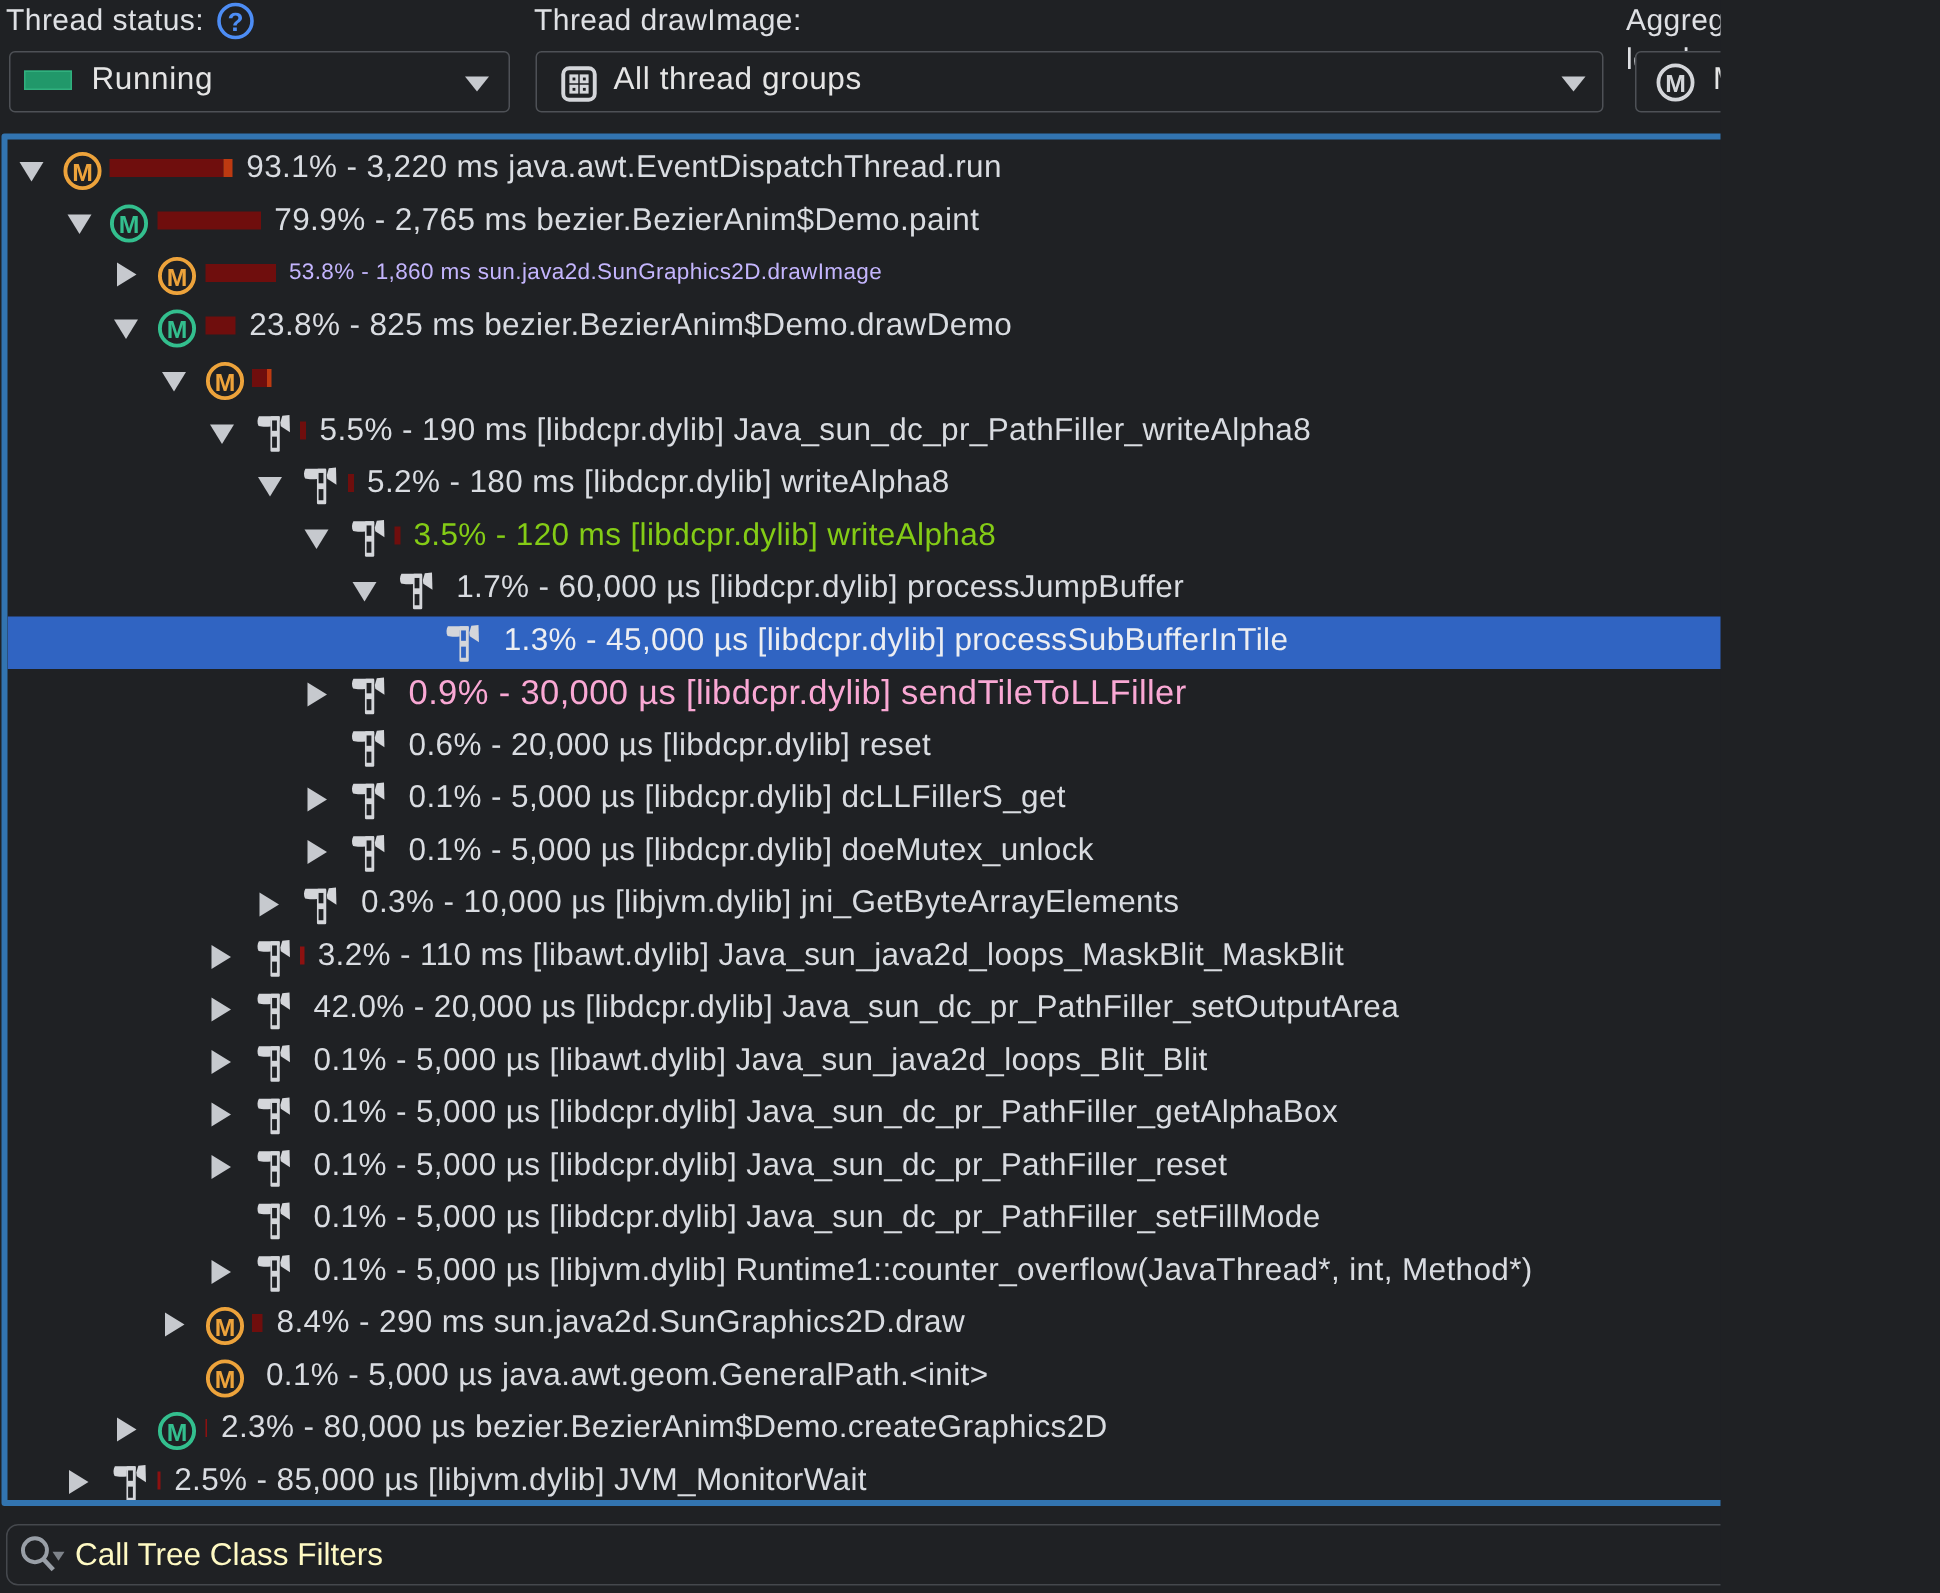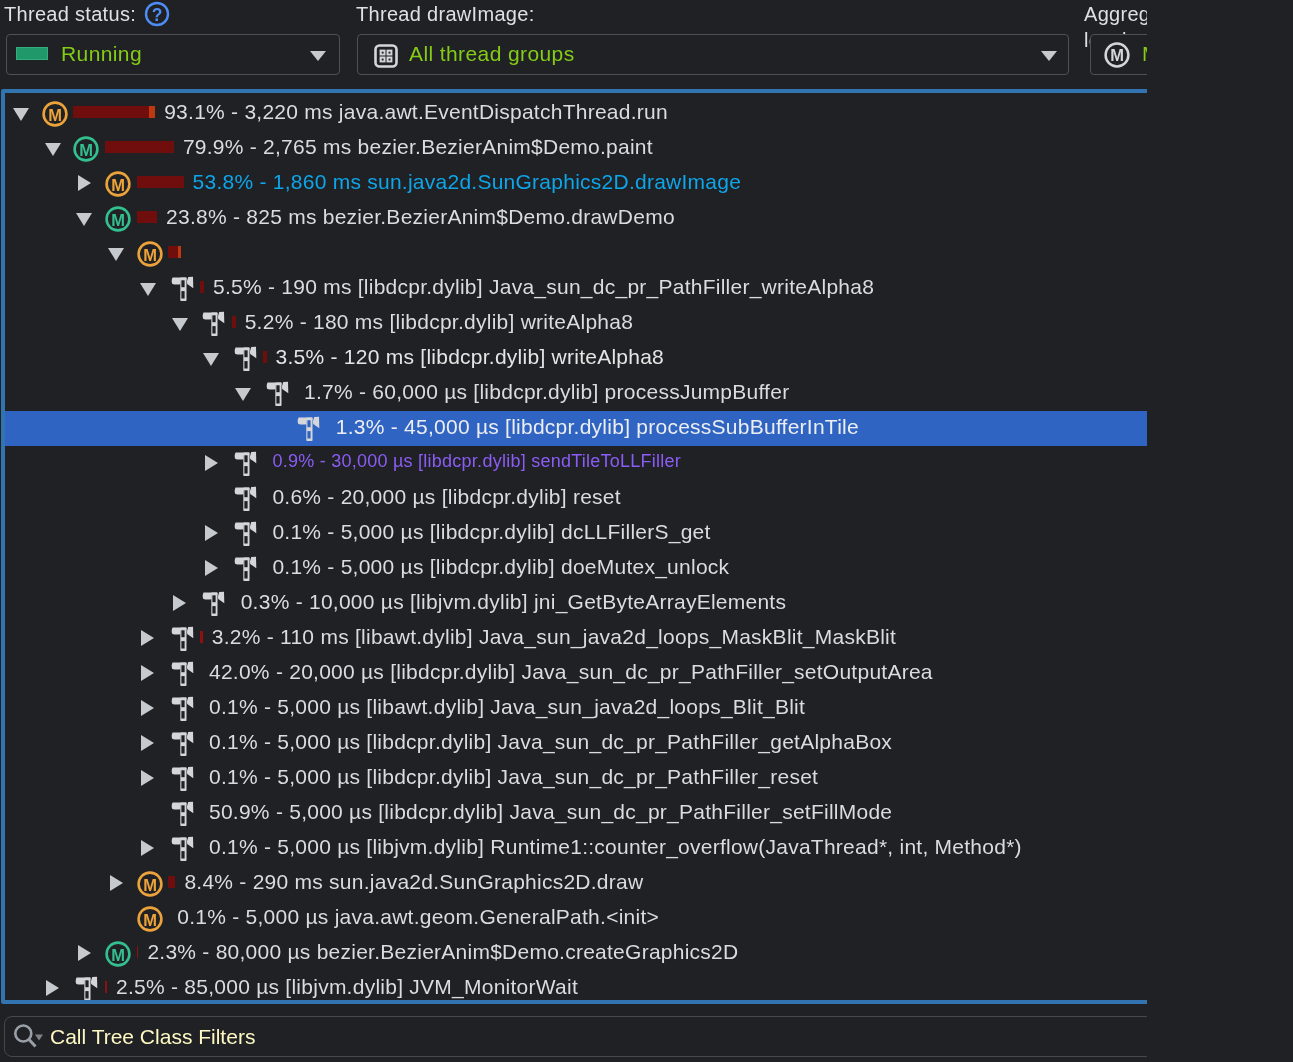--- a/index.html
+++ b/index.html
@@ -1,18 +1,18 @@
 <!DOCTYPE html>
 <html><head><meta charset="utf-8">
 <style>
 html,body{margin:0;padding:0;background:#1f2124;font-family:"Liberation Sans", sans-serif;}
 #app{position:relative;width:1147px;height:1062px;overflow:hidden;background:#1f2124;text-decoration:underline;}
 .lbl{position:absolute;top:1px;height:26px;line-height:26px;font-size:20px;letter-spacing:0.3px;color:#dee0e4;}
 .dd{position:absolute;top:34px;height:41px;border:1.5px solid #4e5156;border-radius:4px;box-sizing:border-box;background:#1f2124;}
-.ddt{position:absolute;top:0;height:36px;line-height:36px;transform:translateY(-1.5px);font-size:21px;letter-spacing:0.4px;color:#84cc16;white-space:nowrap;}
+.ddt{position:absolute;top:0;height:36px;line-height:36px;transform:translateY(-1.5px);font-size:21px;letter-spacing:0.4px;color:#e5e5e5;white-space:nowrap;}
 .darr{position:absolute;width:0;height:0;border-left:8px solid transparent;border-right:8px solid transparent;border-top:10px solid #c6c9ce;}
 </style></head>
 <body>
 <div id="app">
 
 <div class="lbl" style="left:4px">Thread status:</div>
 <svg style="position:absolute;left:144px;top:1px" width="26" height="26" viewBox="0 0 26 26">
 <circle cx="13" cy="13" r="11" fill="none" stroke="#4d8df5" stroke-width="2.4"></circle>
 <text x="13" y="19.6" text-anchor="middle" font-family="Liberation Sans, sans-serif" font-weight="bold" font-size="17.5" fill="#4d8df5">?</text>
 </svg>
@@ -64,21 +64,21 @@
 <text x="13" y="19.6" text-anchor="middle" font-family="Liberation Sans, sans-serif" font-weight="bold" font-size="16.5" fill="#33bf8e">M</text>
 </svg>
 <div style="position:absolute;left:104.9px;top:141px;width:69.0px;height:12px;background:#6f0e0d"></div>
 <div style="position:absolute;left:182.9px;top:128.5px;height:35px;line-height:35px;font-size:21px;letter-spacing:0.25px;color:#d9dce1;white-space:nowrap">79.9% - 2,765 ms bezier.BezierAnim$Demo.paint</div>
 <div style="position:absolute;left:77.9px;top:175px;width:0;height:0;border-top:8.5px solid transparent;border-bottom:8.5px solid transparent;border-left:13px solid #c6c9ce"></div>
 <svg style="position:absolute;left:105.1px;top:170.5px" width="26" height="26" viewBox="0 0 26 26">
 <circle cx="13" cy="13" r="11.4" fill="none" stroke="#eda33b" stroke-width="2.6"></circle>
 <text x="13" y="19.6" text-anchor="middle" font-family="Liberation Sans, sans-serif" font-weight="bold" font-size="16.5" fill="#eda33b">M</text>
 </svg>
 <div style="position:absolute;left:136.6px;top:176px;width:47.0px;height:12px;background:#6f0e0d"></div>
-<div style="position:absolute;left:192.6px;top:163.5px;height:35px;line-height:35px;font-size:21px;letter-spacing:0.25px;color:#0ea5e9;white-space:nowrap">53.8% - 1,860 ms sun.java2d.SunGraphics2D.drawImage</div>
+<div style="position:absolute;left:192.6px;top:163.5px;height:35px;line-height:35px;font-size:15px;letter-spacing:0.25px;color:#c4b5fd;white-space:nowrap">53.8% - 1,860 ms sun.java2d.SunGraphics2D.drawImage</div>
 <div style="position:absolute;left:76.4px;top:213px;width:0;height:0;border-left:8.5px solid transparent;border-right:8.5px solid transparent;border-top:13px solid #c6c9ce"></div>
 <svg style="position:absolute;left:105.1px;top:205.5px" width="26" height="26" viewBox="0 0 26 26">
 <circle cx="13" cy="13" r="11.4" fill="none" stroke="#33bf8e" stroke-width="2.6"></circle>
 <text x="13" y="19.6" text-anchor="middle" font-family="Liberation Sans, sans-serif" font-weight="bold" font-size="16.5" fill="#33bf8e">M</text>
 </svg>
 <div style="position:absolute;left:136.6px;top:211px;width:20.5px;height:12px;background:#6f0e0d"></div>
 <div style="position:absolute;left:166.1px;top:198.5px;height:35px;line-height:35px;font-size:21px;letter-spacing:0.25px;color:#d9dce1;white-space:nowrap">23.8% - 825 ms bezier.BezierAnim$Demo.drawDemo</div>
 <div style="position:absolute;left:108.1px;top:248px;width:0;height:0;border-left:8.5px solid transparent;border-right:8.5px solid transparent;border-top:13px solid #c6c9ce"></div>
 <svg style="position:absolute;left:136.8px;top:240.5px" width="26" height="26" viewBox="0 0 26 26">
 <circle cx="13" cy="13" r="11.4" fill="none" stroke="#eda33b" stroke-width="2.6"></circle>
@@ -108,21 +108,21 @@
 <div style="position:absolute;left:244.7px;top:303.5px;height:35px;line-height:35px;font-size:21px;letter-spacing:0.25px;color:#d9dce1;white-space:nowrap">5.2% - 180 ms [libdcpr.dylib] writeAlpha8</div>
 <div style="position:absolute;left:203.2px;top:353px;width:0;height:0;border-left:8.5px solid transparent;border-right:8.5px solid transparent;border-top:13px solid #c6c9ce"></div>
 <svg style="position:absolute;left:233.9px;top:346.3px" width="23" height="26" viewBox="0 0 23 26">
 <rect x="9.3" y="1.5" width="6.2" height="23.6" rx="0.8" fill="#d4d6da"></rect>
 <path d="M1.6,1.5 H15.4 V4.2 H9.5 V8.3 C6.5,8.7 3.4,8.6 1.4,8.0 C0.3,6.1 0.5,3.3 1.6,1.5 Z" fill="#d4d6da"></path>
 <rect x="10.4" y="4.3" width="3.2" height="6.9" fill="#1f2124"></rect>
 <rect x="10.4" y="15.1" width="3.2" height="7.4" fill="#1f2124"></rect>
 <path d="M15.9,5.6 L17.2,1.1 L22.0,0.7 L22.3,12.2 L16.2,8.1 Z" fill="#d4d6da"></path>
 </svg>
 <div style="position:absolute;left:263.4px;top:351px;width:3.2px;height:12px;background:#6f0e0d"></div>
-<div style="position:absolute;left:275.6px;top:338.5px;height:35px;line-height:35px;font-size:21px;letter-spacing:0.25px;color:#e5e5e5;white-space:nowrap">3.5% - 120 ms [libdcpr.dylib] writeAlpha8</div>
+<div style="position:absolute;left:275.6px;top:338.5px;height:35px;line-height:35px;font-size:21px;letter-spacing:0.25px;color:#84cc16;white-space:nowrap">3.5% - 120 ms [libdcpr.dylib] writeAlpha8</div>
 <div style="position:absolute;left:234.9px;top:388px;width:0;height:0;border-left:8.5px solid transparent;border-right:8.5px solid transparent;border-top:13px solid #c6c9ce"></div>
 <svg style="position:absolute;left:265.6px;top:381.3px" width="23" height="26" viewBox="0 0 23 26">
 <rect x="9.3" y="1.5" width="6.2" height="23.6" rx="0.8" fill="#d4d6da"></rect>
 <path d="M1.6,1.5 H15.4 V4.2 H9.5 V8.3 C6.5,8.7 3.4,8.6 1.4,8.0 C0.3,6.1 0.5,3.3 1.6,1.5 Z" fill="#d4d6da"></path>
 <rect x="10.4" y="4.3" width="3.2" height="6.9" fill="#1f2124"></rect>
 <rect x="10.4" y="15.1" width="3.2" height="7.4" fill="#1f2124"></rect>
 <path d="M15.9,5.6 L17.2,1.1 L22.0,0.7 L22.3,12.2 L16.2,8.1 Z" fill="#d4d6da"></path>
 </svg>
 <div style="position:absolute;left:304.1px;top:373.5px;height:35px;line-height:35px;font-size:21px;letter-spacing:0.25px;color:#d9dce1;white-space:nowrap">1.7% - 60,000 µs [libdcpr.dylib] processJumpBuffer</div>
 <div style="position:absolute;left:5px;top:411px;width:1283px;height:35px;background:#3064c2"></div>
@@ -135,21 +135,21 @@
 </svg>
 <div style="position:absolute;left:335.8px;top:408.5px;height:35px;line-height:35px;font-size:21px;letter-spacing:0.25px;color:#eceef2;white-space:nowrap">1.3% - 45,000 µs [libdcpr.dylib] processSubBufferInTile</div>
 <div style="position:absolute;left:204.7px;top:455px;width:0;height:0;border-top:8.5px solid transparent;border-bottom:8.5px solid transparent;border-left:13px solid #c6c9ce"></div>
 <svg style="position:absolute;left:233.9px;top:451.3px" width="23" height="26" viewBox="0 0 23 26">
 <rect x="9.3" y="1.5" width="6.2" height="23.6" rx="0.8" fill="#d4d6da"></rect>
 <path d="M1.6,1.5 H15.4 V4.2 H9.5 V8.3 C6.5,8.7 3.4,8.6 1.4,8.0 C0.3,6.1 0.5,3.3 1.6,1.5 Z" fill="#d4d6da"></path>
 <rect x="10.4" y="4.3" width="3.2" height="6.9" fill="#1f2124"></rect>
 <rect x="10.4" y="15.1" width="3.2" height="7.4" fill="#1f2124"></rect>
 <path d="M15.9,5.6 L17.2,1.1 L22.0,0.7 L22.3,12.2 L16.2,8.1 Z" fill="#d4d6da"></path>
 </svg>
-<div style="position:absolute;left:272.4px;top:443.5px;height:35px;line-height:35px;font-size:18px;letter-spacing:0.25px;color:#8b5cf6;white-space:nowrap">0.9% - 30,000 µs [libdcpr.dylib] sendTileToLLFiller</div>
+<div style="position:absolute;left:272.4px;top:443.5px;height:35px;line-height:35px;font-size:23px;letter-spacing:0.25px;color:#f9a8d4;white-space:nowrap">0.9% - 30,000 µs [libdcpr.dylib] sendTileToLLFiller</div>
 <svg style="position:absolute;left:233.9px;top:486.3px" width="23" height="26" viewBox="0 0 23 26">
 <rect x="9.3" y="1.5" width="6.2" height="23.6" rx="0.8" fill="#d4d6da"></rect>
 <path d="M1.6,1.5 H15.4 V4.2 H9.5 V8.3 C6.5,8.7 3.4,8.6 1.4,8.0 C0.3,6.1 0.5,3.3 1.6,1.5 Z" fill="#d4d6da"></path>
 <rect x="10.4" y="4.3" width="3.2" height="6.9" fill="#1f2124"></rect>
 <rect x="10.4" y="15.1" width="3.2" height="7.4" fill="#1f2124"></rect>
 <path d="M15.9,5.6 L17.2,1.1 L22.0,0.7 L22.3,12.2 L16.2,8.1 Z" fill="#d4d6da"></path>
 </svg>
 <div style="position:absolute;left:272.4px;top:478.5px;height:35px;line-height:35px;font-size:21px;letter-spacing:0.25px;color:#d9dce1;white-space:nowrap">0.6% - 20,000 µs [libdcpr.dylib] reset</div>
 <div style="position:absolute;left:204.7px;top:525px;width:0;height:0;border-top:8.5px solid transparent;border-bottom:8.5px solid transparent;border-left:13px solid #c6c9ce"></div>
 <svg style="position:absolute;left:233.9px;top:521.3px" width="23" height="26" viewBox="0 0 23 26">
@@ -224,21 +224,21 @@
 <path d="M15.9,5.6 L17.2,1.1 L22.0,0.7 L22.3,12.2 L16.2,8.1 Z" fill="#d4d6da"></path>
 </svg>
 <div style="position:absolute;left:209.0px;top:758.5px;height:35px;line-height:35px;font-size:21px;letter-spacing:0.25px;color:#d9dce1;white-space:nowrap">0.1% - 5,000 µs [libdcpr.dylib] Java_sun_dc_pr_PathFiller_reset</div>
 <svg style="position:absolute;left:170.5px;top:801.3px" width="23" height="26" viewBox="0 0 23 26">
 <rect x="9.3" y="1.5" width="6.2" height="23.6" rx="0.8" fill="#d4d6da"></rect>
 <path d="M1.6,1.5 H15.4 V4.2 H9.5 V8.3 C6.5,8.7 3.4,8.6 1.4,8.0 C0.3,6.1 0.5,3.3 1.6,1.5 Z" fill="#d4d6da"></path>
 <rect x="10.4" y="4.3" width="3.2" height="6.9" fill="#1f2124"></rect>
 <rect x="10.4" y="15.1" width="3.2" height="7.4" fill="#1f2124"></rect>
 <path d="M15.9,5.6 L17.2,1.1 L22.0,0.7 L22.3,12.2 L16.2,8.1 Z" fill="#d4d6da"></path>
 </svg>
-<div style="position:absolute;left:209.0px;top:793.5px;height:35px;line-height:35px;font-size:21px;letter-spacing:0.25px;color:#d9dce1;white-space:nowrap">50.9% - 5,000 µs [libdcpr.dylib] Java_sun_dc_pr_PathFiller_setFillMode</div>
+<div style="position:absolute;left:209.0px;top:793.5px;height:35px;line-height:35px;font-size:21px;letter-spacing:0.25px;color:#d9dce1;white-space:nowrap">0.1% - 5,000 µs [libdcpr.dylib] Java_sun_dc_pr_PathFiller_setFillMode</div>
 <div style="position:absolute;left:141.3px;top:840px;width:0;height:0;border-top:8.5px solid transparent;border-bottom:8.5px solid transparent;border-left:13px solid #c6c9ce"></div>
 <svg style="position:absolute;left:170.5px;top:836.3px" width="23" height="26" viewBox="0 0 23 26">
 <rect x="9.3" y="1.5" width="6.2" height="23.6" rx="0.8" fill="#d4d6da"></rect>
 <path d="M1.6,1.5 H15.4 V4.2 H9.5 V8.3 C6.5,8.7 3.4,8.6 1.4,8.0 C0.3,6.1 0.5,3.3 1.6,1.5 Z" fill="#d4d6da"></path>
 <rect x="10.4" y="4.3" width="3.2" height="6.9" fill="#1f2124"></rect>
 <rect x="10.4" y="15.1" width="3.2" height="7.4" fill="#1f2124"></rect>
 <path d="M15.9,5.6 L17.2,1.1 L22.0,0.7 L22.3,12.2 L16.2,8.1 Z" fill="#d4d6da"></path>
 </svg>
 <div style="position:absolute;left:209.0px;top:828.5px;height:35px;line-height:35px;font-size:21px;letter-spacing:0.25px;color:#d9dce1;white-space:nowrap">0.1% - 5,000 µs [libjvm.dylib] Runtime1::counter_overflow(JavaThread*, int, Method*)</div>
 <div style="position:absolute;left:109.6px;top:875px;width:0;height:0;border-top:8.5px solid transparent;border-bottom:8.5px solid transparent;border-left:13px solid #c6c9ce"></div>

